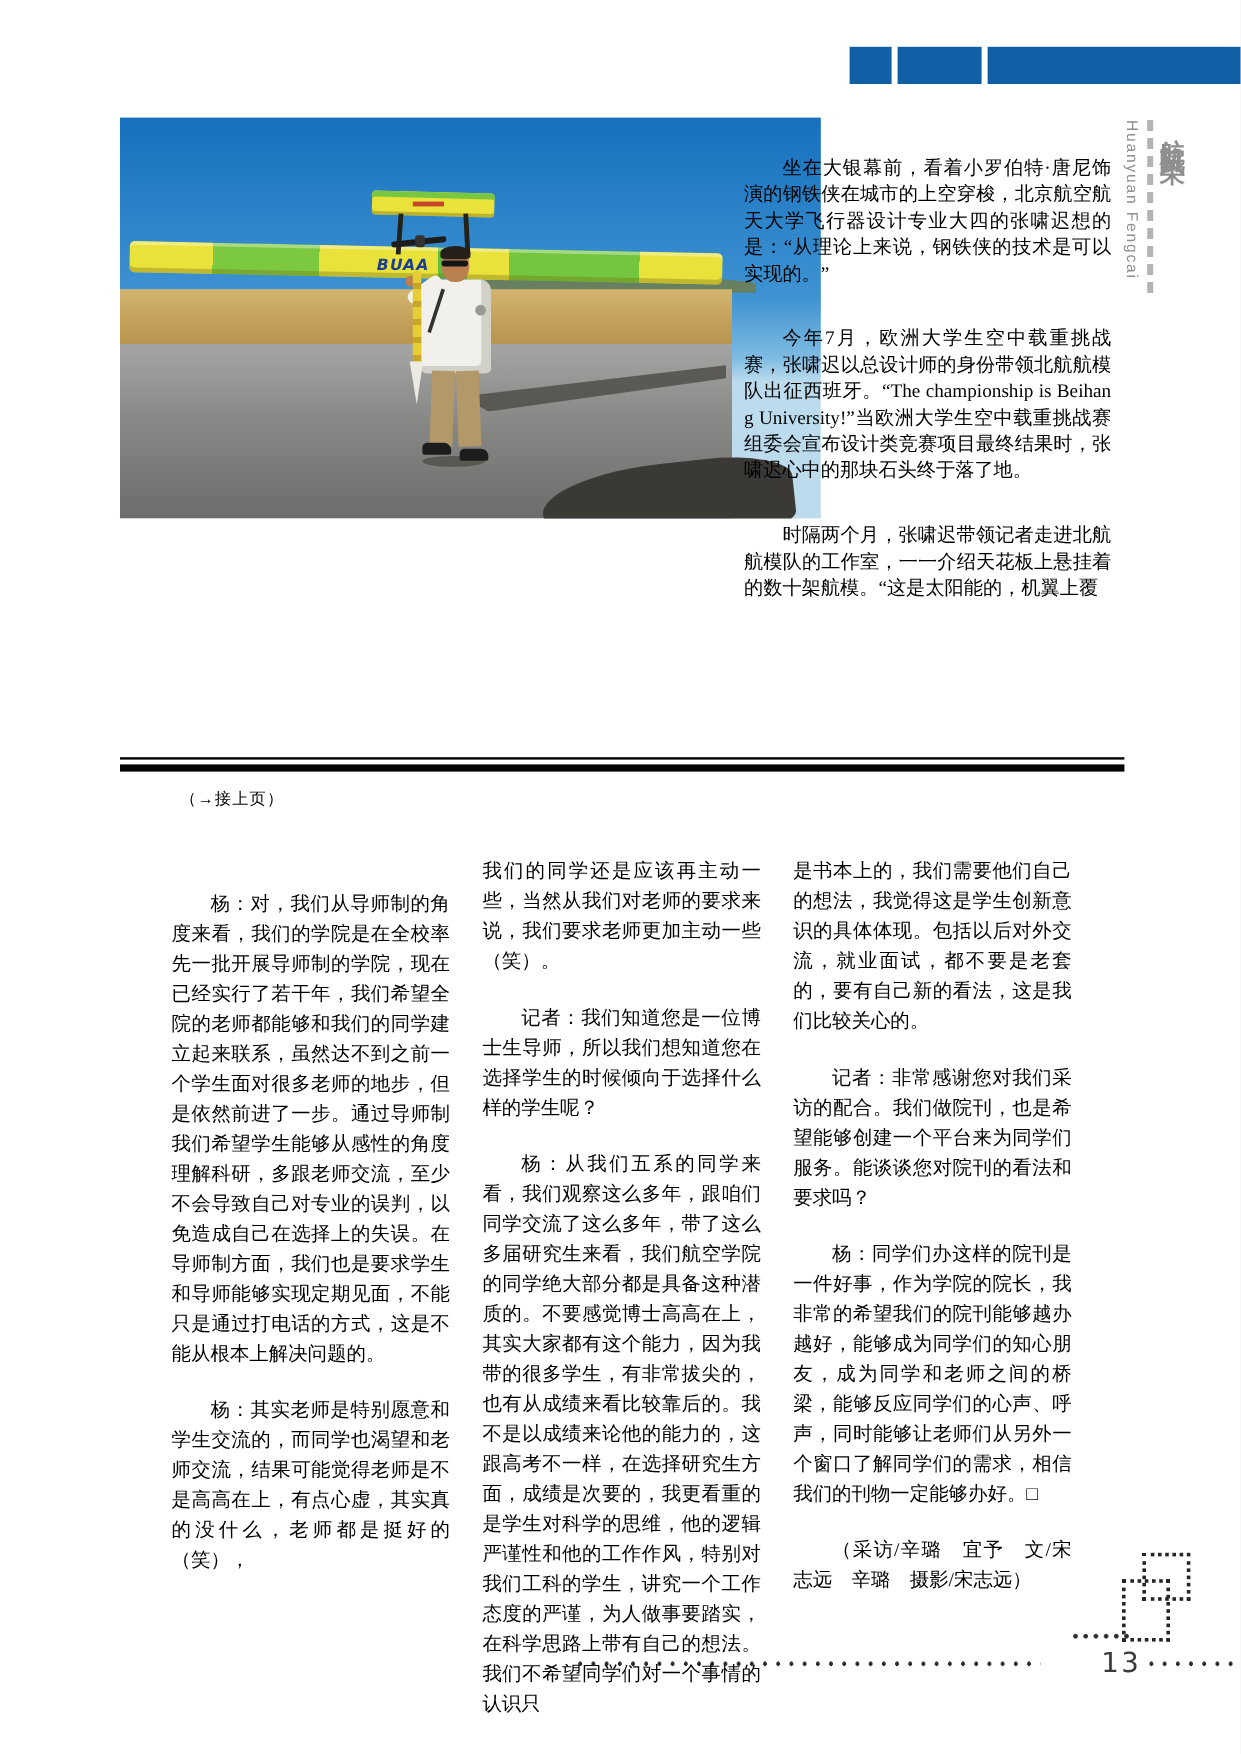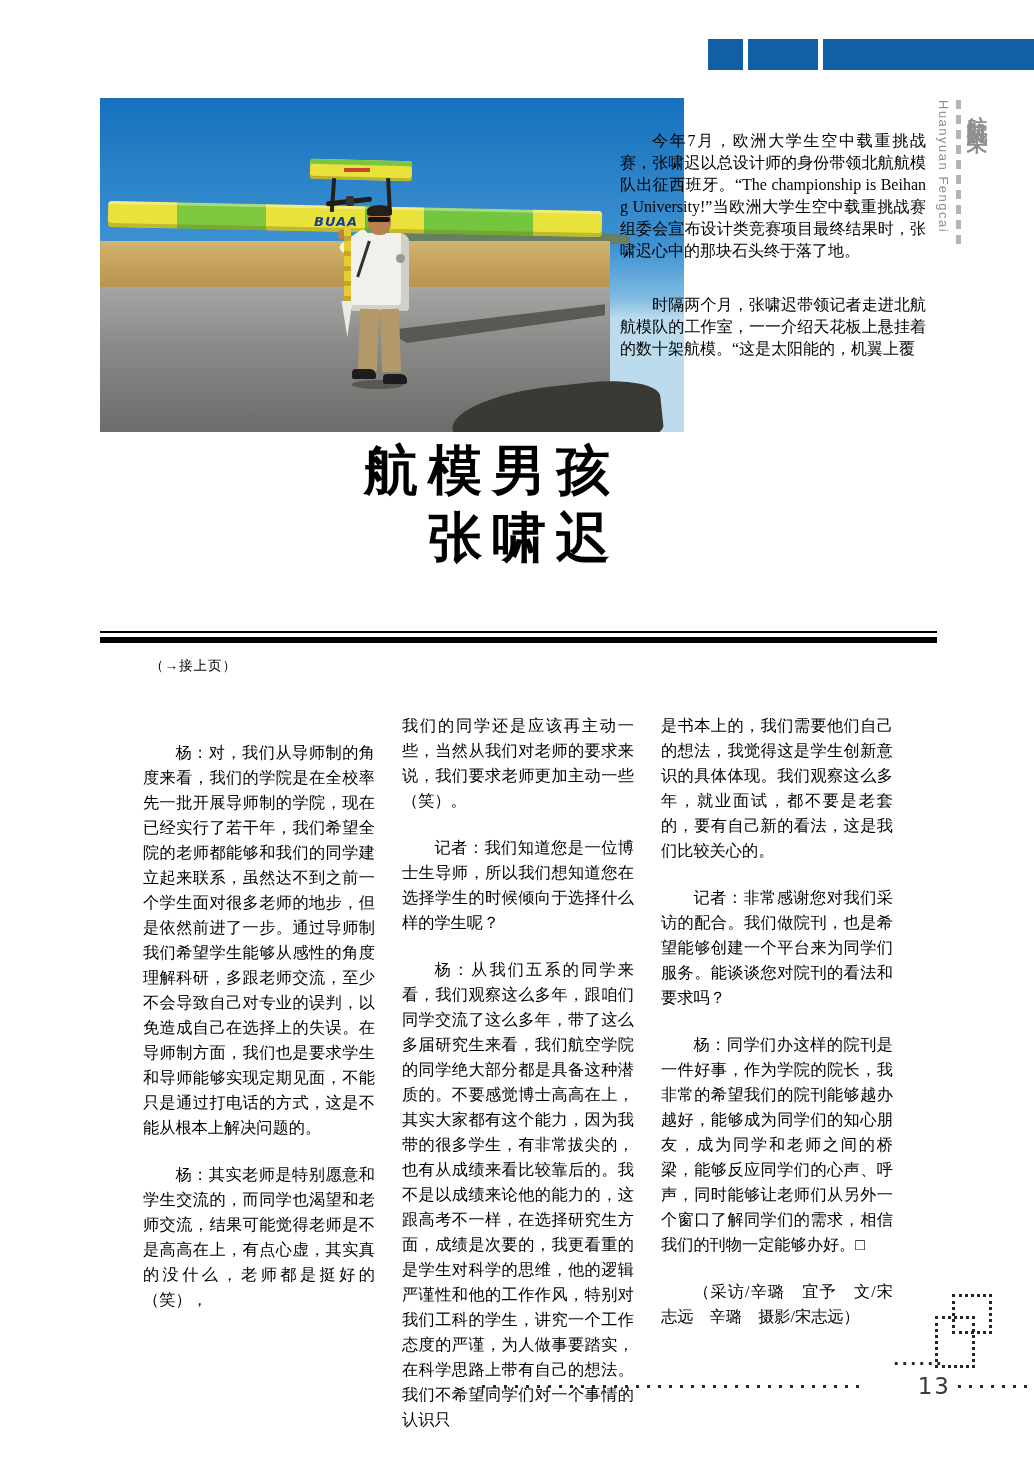--- a/index.html
+++ b/index.html
@@ -155,47 +155,44 @@
     <div class="shoe shoe-r"></div>
     <div class="head"></div>
     <div class="hair"></div>
     <div class="shades"></div>
     <div class="hand"></div>
     <div class="pole"></div>
     <div class="nose"></div>
     <div class="wing-label">BUAA</div>
   </figure>
 
-  <h1 class="title" style="margin:0">
-    <div>航模男孩</div>
-    <div>张啸迟</div>
-  </h1>
 
   <section class="intro">
+    <p>坐在大银幕前，看着小罗伯特·唐尼饰演的钢铁侠在城市的上空穿梭，北京航空航天大学飞行器设计专业大四的张啸迟想的是：“从理论上来说，钢铁侠的技术是可以实现的。”</p>
     <p>今年7月，欧洲大学生空中载重挑战赛，张啸迟以总设计师的身份带领北航航模队出征西班牙。“The championship is Beihang University!”当欧洲大学生空中载重挑战赛组委会宣布设计类竞赛项目最终结果时，张啸迟心中的那块石头终于落了地。</p>
     <p>时隔两个月，张啸迟带领记者走进北航航模队的工作室，一一介绍天花板上悬挂着的数十架航模。“这是太阳能的，机翼上覆</p>
   </section>
 
   <div class="rule-thin"></div>
   <div class="rule-thick"></div>
 
   <div class="cont-note">（→接上页）</div>
 
   <section class="columns">
     <div class="col col-1">
       <p class="cont" style="text-indent:2em">杨：对，我们从导师制的角度来看，我们的学院是在全校率先一批开展导师制的学院，现在已经实行了若干年，我们希望全院的老师都能够和我们的同学建立起来联系，虽然达不到之前一个学生面对很多老师的地步，但是依然前进了一步。通过导师制我们希望学生能够从感性的角度理解科研，多跟老师交流，至少不会导致自己对专业的误判，以免造成自己在选择上的失误。在导师制方面，我们也是要求学生和导师能够实现定期见面，不能只是通过打电话的方式，这是不能从根本上解决问题的。</p>
       <p>杨：其实老师是特别愿意和学生交流的，而同学也渴望和老师交流，结果可能觉得老师是不是高高在上，有点心虚，其实真的没什么，老师都是挺好的（笑），</p>
     </div>
     <div class="col col-2">
       <p class="cont">我们的同学还是应该再主动一些，当然从我们对老师的要求来说，我们要求老师更加主动一些（笑）。</p>
       <p>记者：我们知道您是一位博士生导师，所以我们想知道您在选择学生的时候倾向于选择什么样的学生呢？</p>
       <p>杨：从我们五系的同学来看，我们观察这么多年，跟咱们同学交流了这么多年，带了这么多届研究生来看，我们航空学院的同学绝大部分都是具备这种潜质的。不要感觉博士高高在上，其实大家都有这个能力，因为我带的很多学生，有非常拔尖的，也有从成绩来看比较靠后的。我不是以成绩来论他的能力的，这跟高考不一样，在选择研究生方面，成绩是次要的，我更看重的是学生对科学的思维，他的逻辑严谨性和他的工作作风，特别对我们工科的学生，讲究一个工作态度的严谨，为人做事要踏实，在科学思路上带有自己的想法。我们不希望同学们对一个事情的认识只</p>
     </div>
     <div class="col col-3">
-      <p class="cont">是书本上的，我们需要他们自己的想法，我觉得这是学生创新意识的具体体现。我们观察这么多年，就业面试，都不要是老套的，要有自己新的看法，这是我们比较关心的。</p>
+      <p class="cont">是书本上的，我们需要他们自己的想法，我觉得这是学生创新意识的具体体现。包括以后对外交流，就业面试，都不要是老套的，要有自己新的看法，这是我们比较关心的。</p>
       <p>记者：非常感谢您对我们采访的配合。我们做院刊，也是希望能够创建一个平台来为同学们服务。能谈谈您对院刊的看法和要求吗？</p>
       <p>杨：同学们办这样的院刊是一件好事，作为学院的院长，我非常的希望我们的院刊能够越办越好，能够成为同学们的知心朋友，成为同学和老师之间的桥梁，能够反应同学们的心声、呼声，同时能够让老师们从另外一个窗口了解同学们的需求，相信我们的刊物一定能够办好。□</p>
       <p>（采访/辛璐　宜予　文/宋志远　辛璐　摄影/宋志远）</p>
     </div>
   </section>
 
   <div class="mini-dots"></div>
   <div class="footer-leader">
     <div class="dotline dots-left"></div>
     <div class="page-num">13</div>

